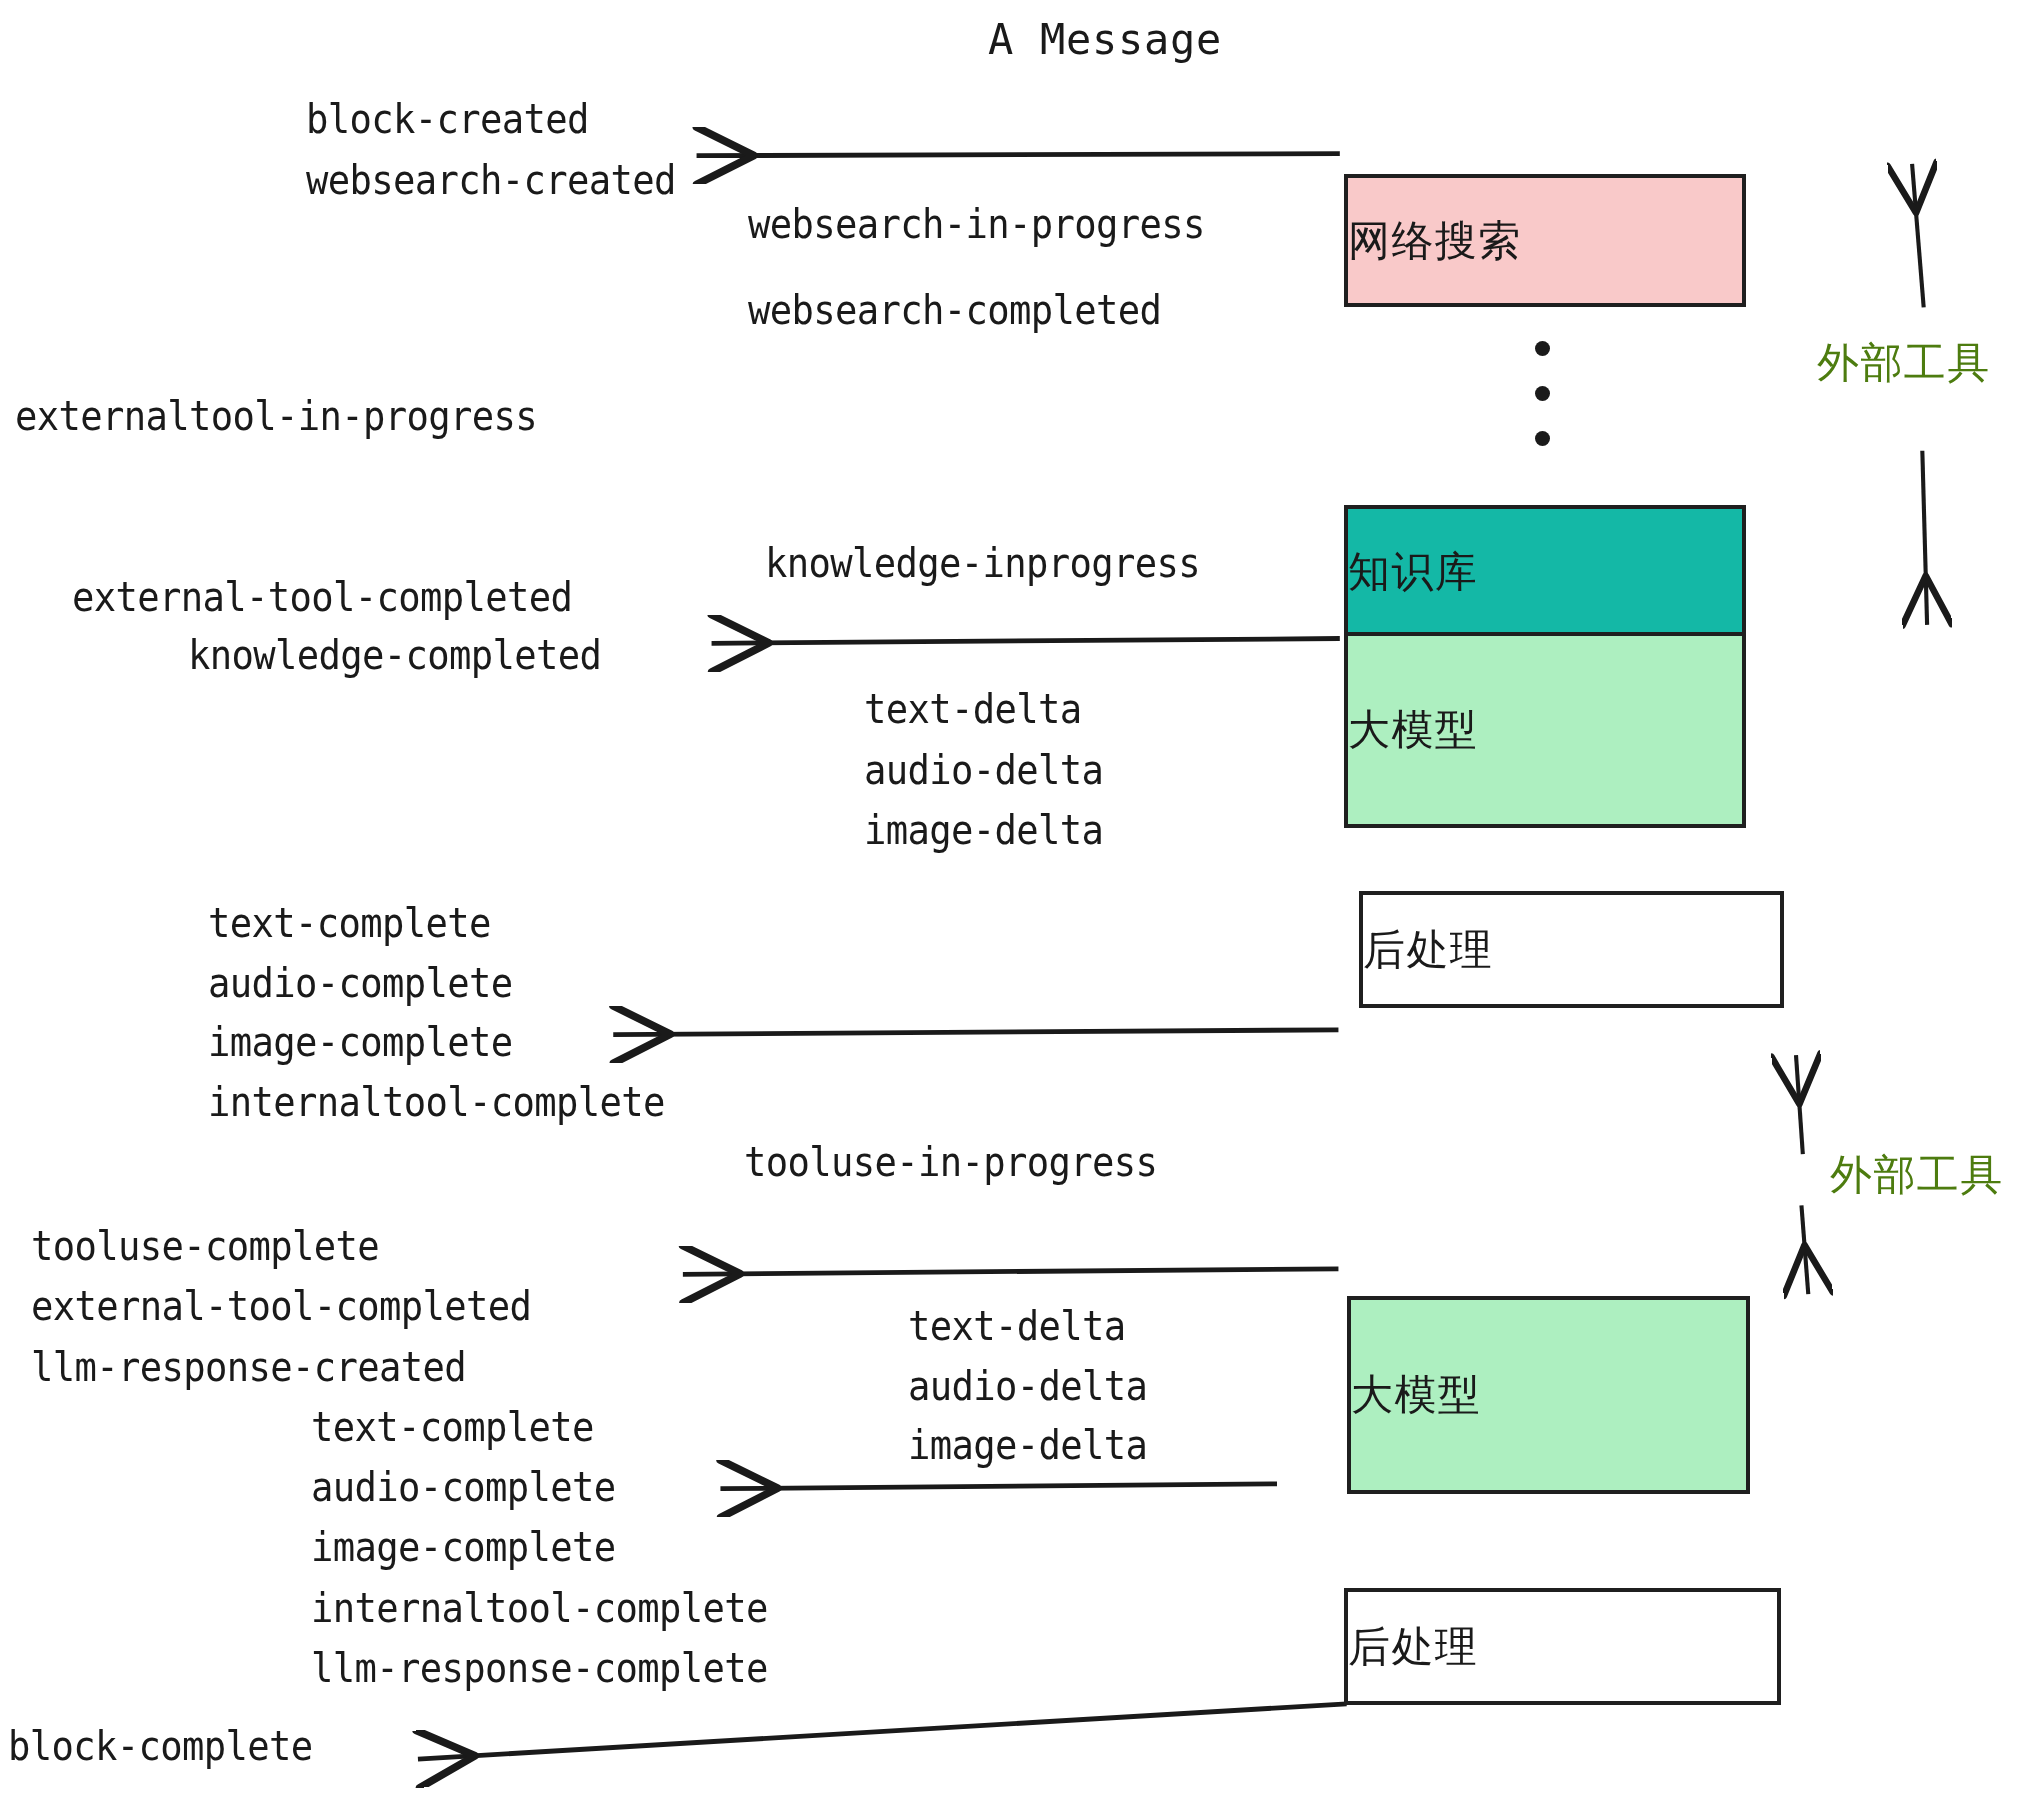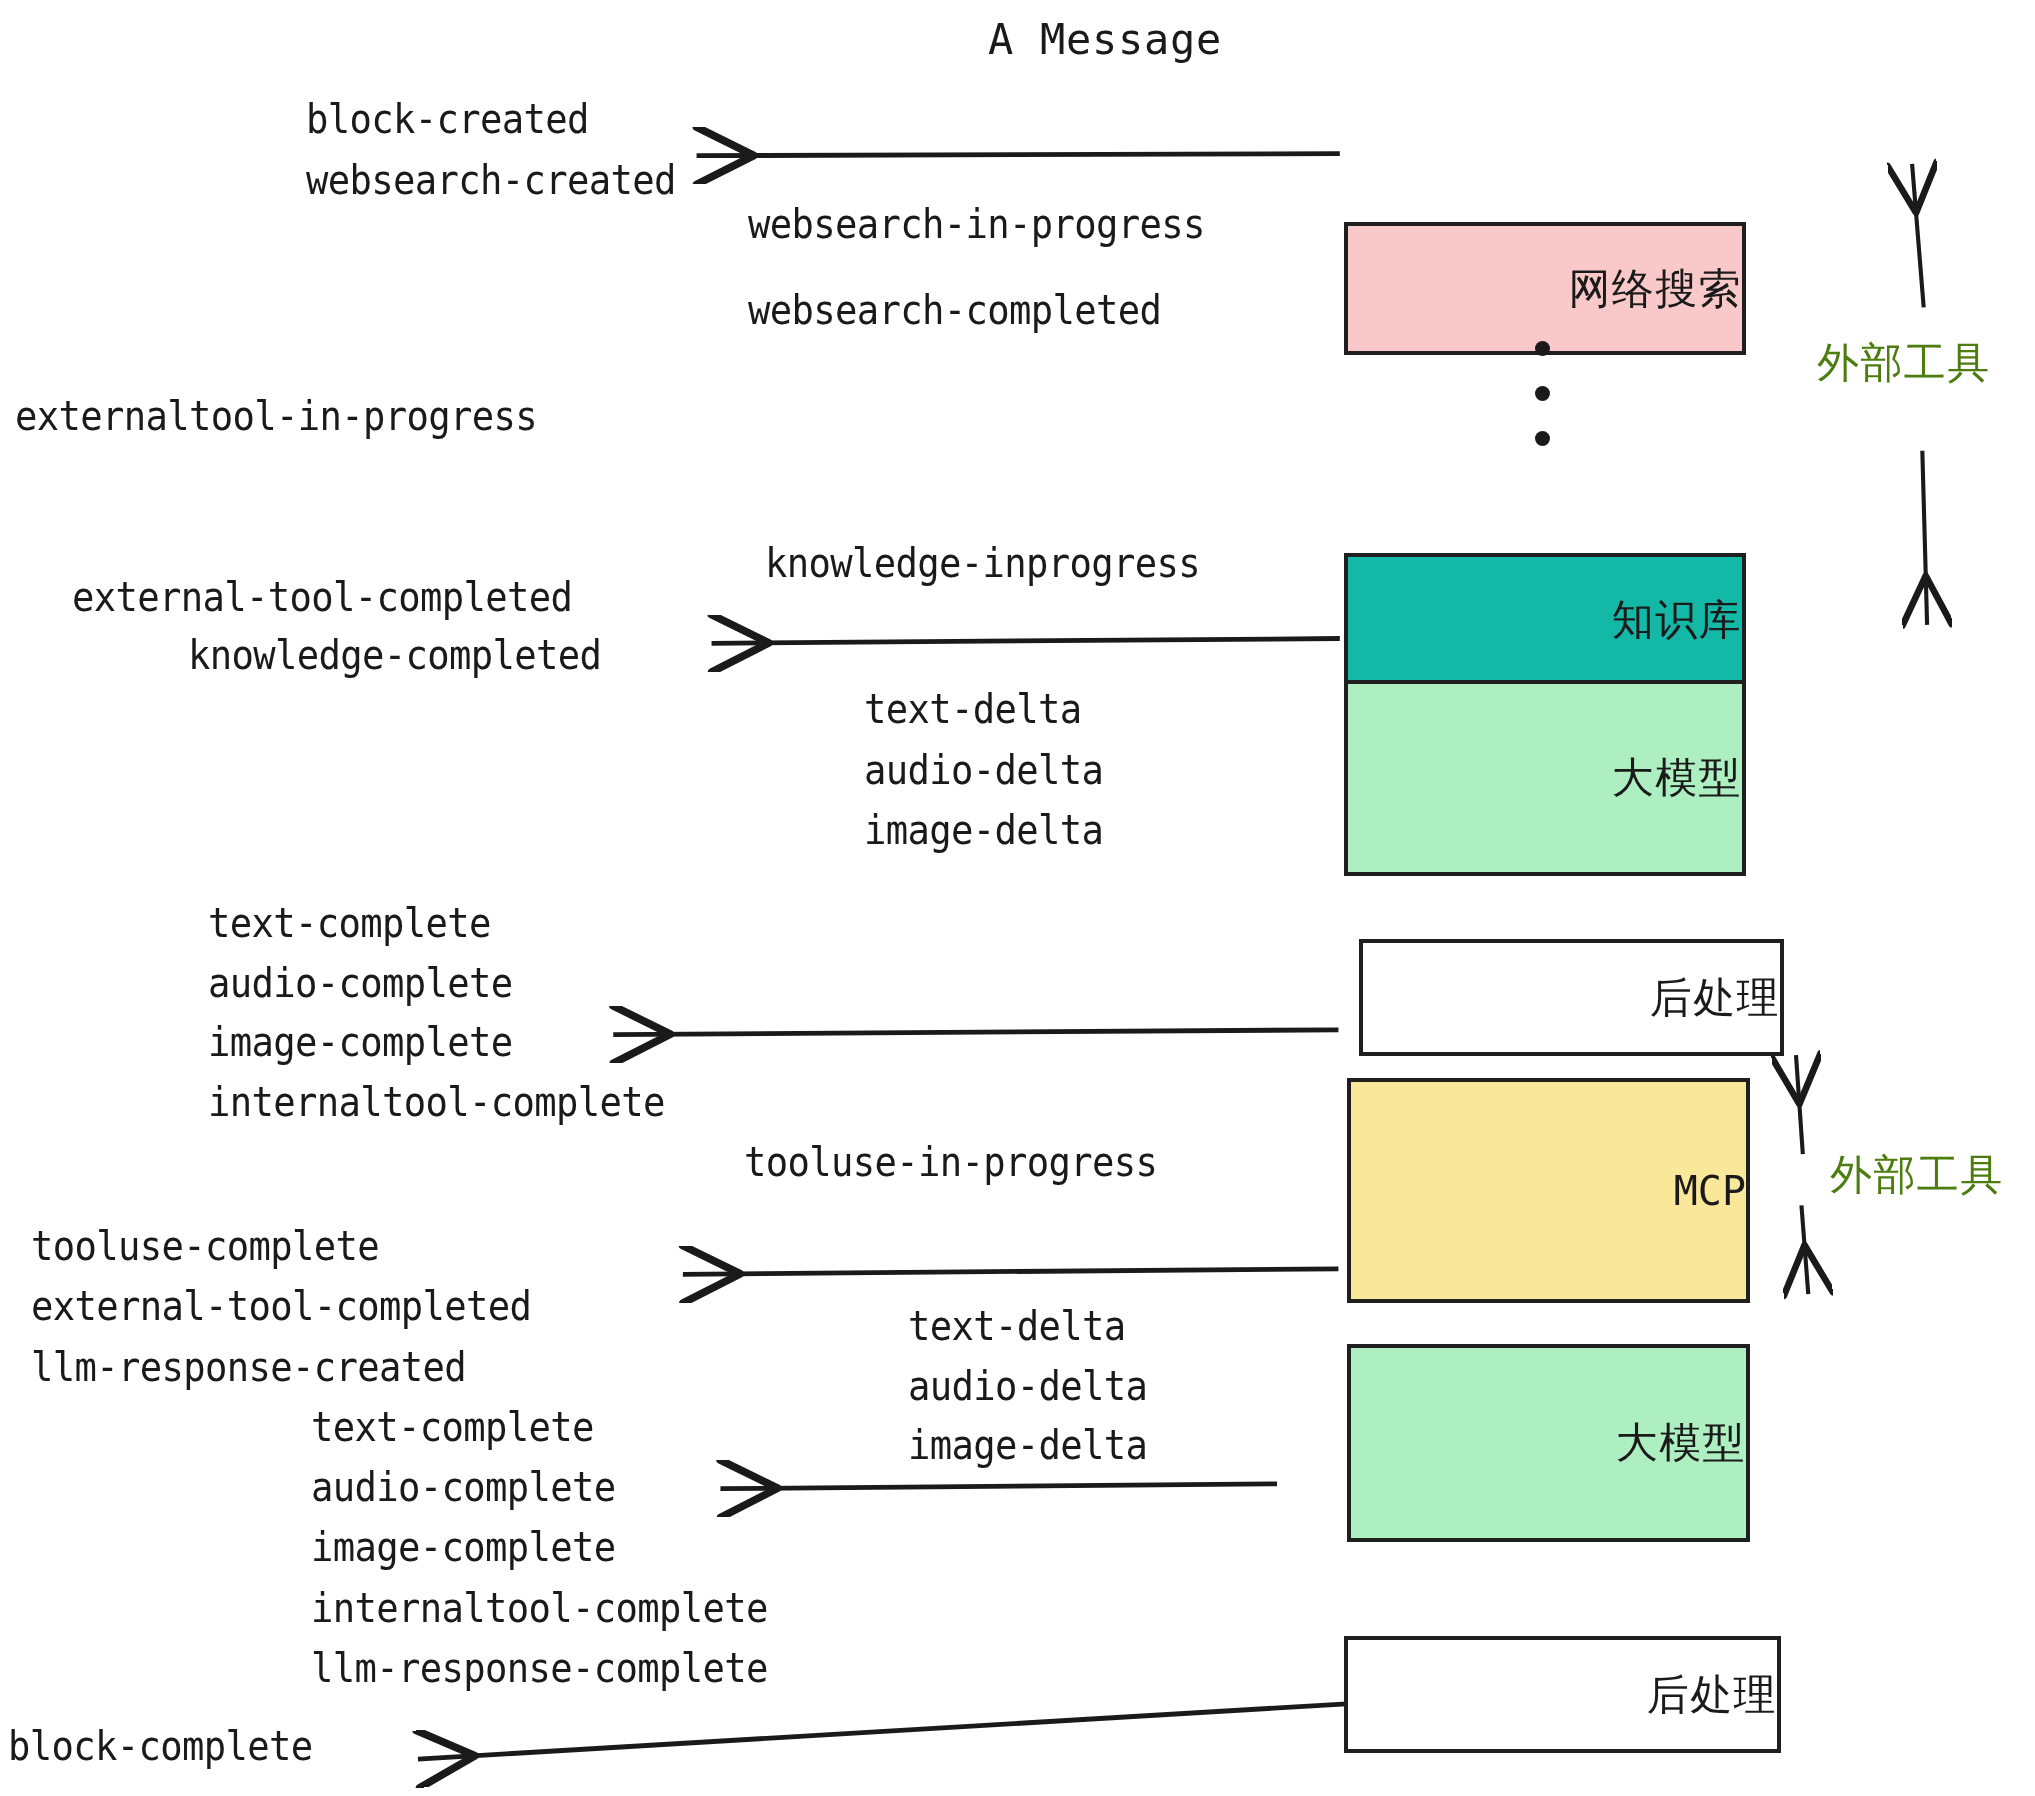--- a/index.html
+++ b/index.html
@@ -27,22 +27,21 @@
     white-space:nowrap;
     letter-spacing:0.7px;
   }
 
   .node{
     position:absolute;
     border:4.1px solid #1f1f1f;
     box-sizing:border-box;
     display:flex;
     align-items:center;
-    justify-content:flex-end;
-    margin-top:48px;
+    justify-content:flex-start;
   }
   .node span{
     font-family:"DejaVu Sans",sans-serif;
     font-size:42px;
     color:#1a1a1a;
     letter-spacing:1.4px;
   }
   .node.mono span{
     font-family:"DejaVu Sans Mono",monospace;
     font-size:40px;
@@ -118,23 +117,20 @@
   </div>
 
   <div class="node" style="left:1344px;top:632px;width:402px;height:196px;background:#adefc0;">
     <span>大模型</span>
   </div>
 
   <div class="node" style="left:1359px;top:891px;width:425px;height:117px;background:#ffffff;">
     <span>后处理</span>
   </div>
 
-  <div class="node mono" style="left:1347px;top:1030px;width:403px;height:225px;background:#fae89a;">
-    <span>MCP</span>
-  </div>
 
   <div class="node" style="left:1347px;top:1296px;width:403px;height:198px;background:#adefc0;">
     <span>大模型</span>
   </div>
 
   <div class="node" style="left:1344px;top:1588px;width:437px;height:117px;background:#ffffff;">
     <span>后处理</span>
   </div>
 
   <div class="sidelabel" style="left:1817px;top:335px;">外部工具</div>

